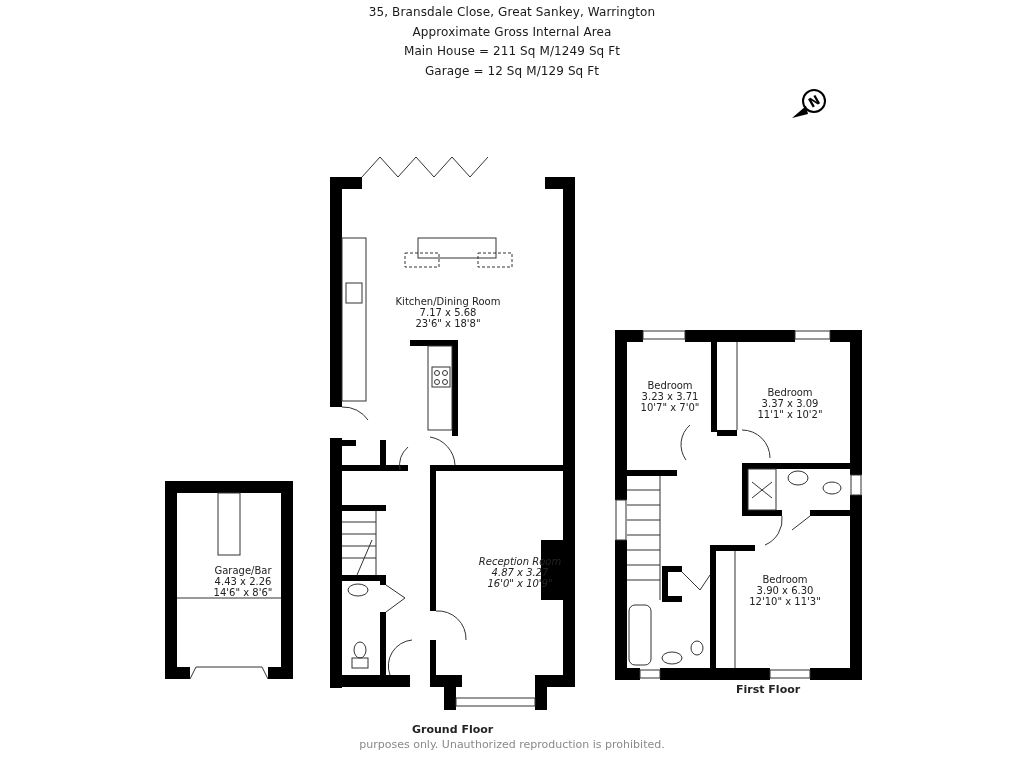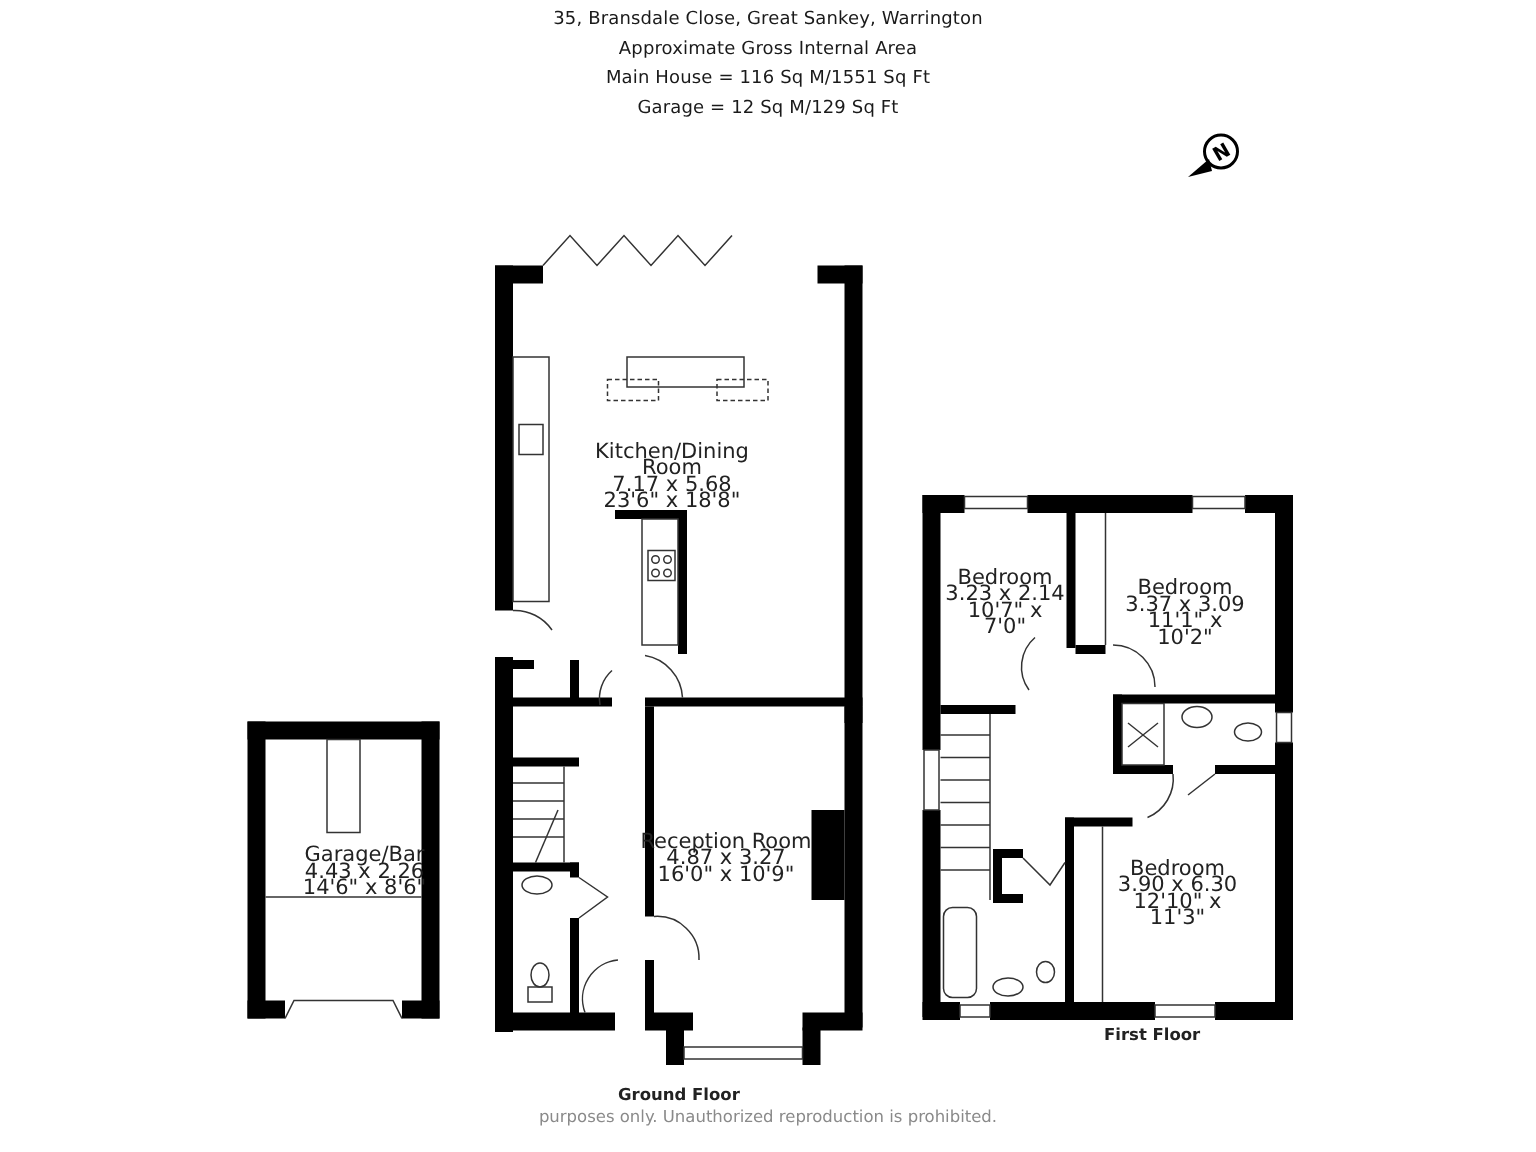--- a/index.html
+++ b/index.html
@@ -1,31 +1,31 @@
 <!DOCTYPE html>
 <html><head>
 <meta charset="utf-8">
 <style>
   html, body { margin:0; padding:0; background:#ffffff; }
   body { width:1024px; height:768px; position:relative; overflow:hidden; font-family:"DejaVu Sans", sans-serif; color:#1a1a1a; }
   .header { position:absolute; left:0; top:3px; width:1024px; text-align:center; }
   .header div { font-size:12px; line-height:19.5px; letter-spacing:0.1px; }
   .compass { position:absolute; left:788px; top:86px; width:44px; height:34px; }
   svg.plan { position:absolute; left:0; top:0; }
-  .room-label { position:absolute; text-align:center; font-size:14px; line-height:11px; color:#222; }
+  .room-label { position:absolute; text-align:center; font-size:10px; line-height:11px; color:#222; }
   .floor-title { position:absolute; font-size:11px; font-weight:bold; color:#222; }
   .disclaimer { position:absolute; left:170px; top:737px; width:684px; text-align:center; font-size:11px; line-height:15px; color:#8a8a8a; }
 </style>
 </head>
 <body>
 
 <div class="header">
   <div>35, Bransdale Close, Great Sankey, Warrington</div>
   <div>Approximate Gross Internal Area</div>
-  <div>Main House = 116 Sq M/1551 Sq Ft</div>
+  <div>Main House = 211 Sq M/1249 Sq Ft</div>
   <div>Garage = 12 Sq M/129 Sq Ft</div>
 </div>
 
 <svg class="compass" viewBox="0 0 44 34">
   <circle cx="26" cy="15" r="11" fill="none" stroke="#000" stroke-width="2"></circle>
   <polygon points="4,32 18,20 20,28" fill="#000"></polygon>
   <text x="26" y="20" text-anchor="middle" font-size="13" font-weight="bold" font-family="DejaVu Sans, sans-serif" transform="rotate(-30 26 15)">N</text>
 </svg>
 
 <svg class="plan" width="1024" height="768" viewBox="0 0 1024 768">
@@ -179,33 +179,33 @@
     <path d="M810,516 L792,530"></path>
     <path d="M682,572 L700,590 L710,575"></path>
   </g>
 </svg>
 
 <div class="room-label" style="left:388px; top:296px; width:120px;">
   <div>Kitchen/Dining Room</div>
   <div>7.17 x 5.68</div>
   <div>23'6" x 18'8"</div>
 </div>
-<div class="room-label" style="left:424px; top:556px; width:120px;">
+<div class="room-label" style="left:460px; top:556px; width:120px;font-style:italic;">
   <div>Reception Room</div>
   <div>4.87 x 3.27</div>
   <div>16'0" x 10'9"</div>
 </div>
 <div class="room-label" style="left:178px; top:565px; width:104px;margin-left:13px;">
   <div>Garage/Bar</div>
   <div>4.43 x 2.26</div>
   <div>14'6" x 8'6"</div>
 </div>
 <div class="room-label" style="left:630px; top:380px; width:80px;">
   <div>Bedroom</div>
-  <div>3.23 x 2.14</div>
+  <div>3.23 x 3.71</div>
   <div>10'7" x 7'0"</div>
 </div>
 <div class="room-label" style="left:745px; top:387px; width:90px;">
   <div>Bedroom</div>
   <div>3.37 x 3.09</div>
   <div>11'1" x 10'2"</div>
 </div>
 <div class="room-label" style="left:740px; top:574px; width:90px;">
   <div>Bedroom</div>
   <div>3.90 x 6.30</div>

